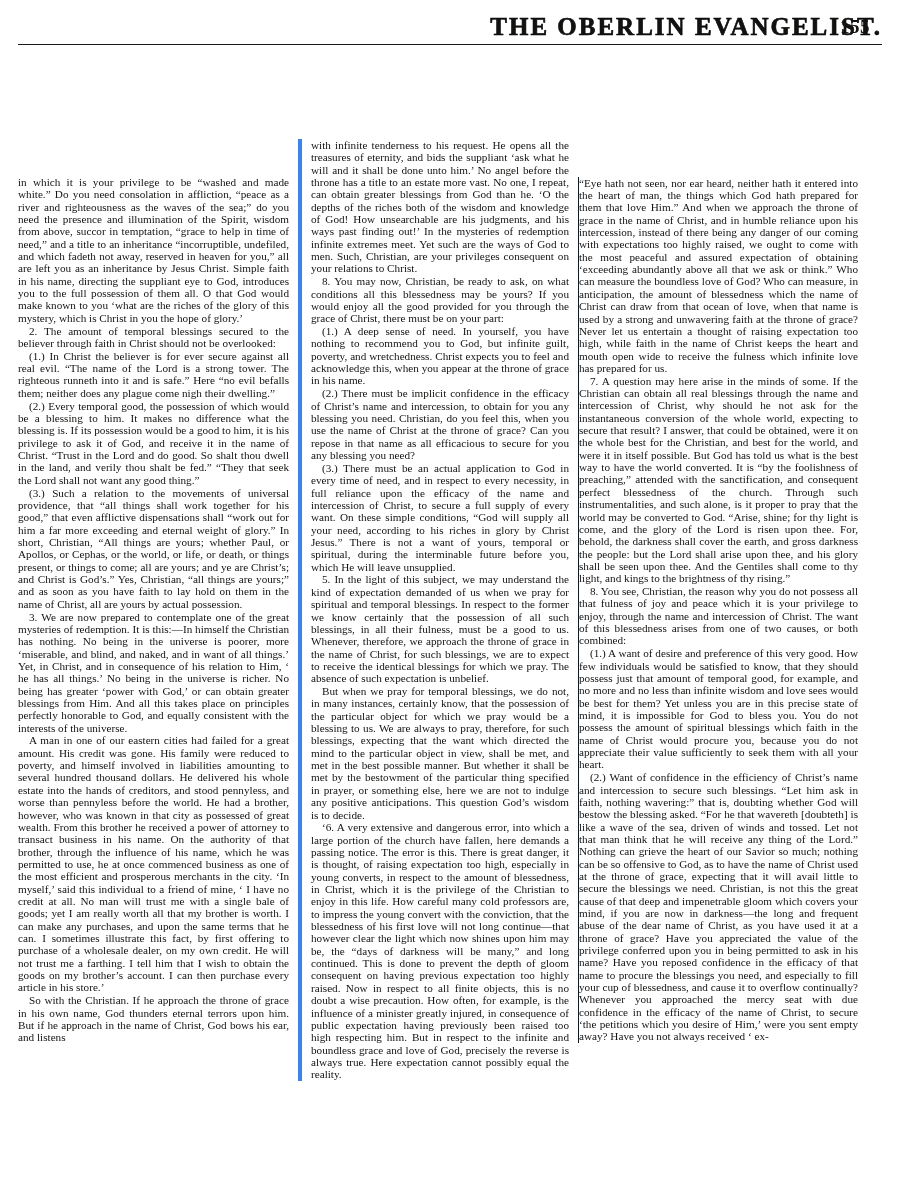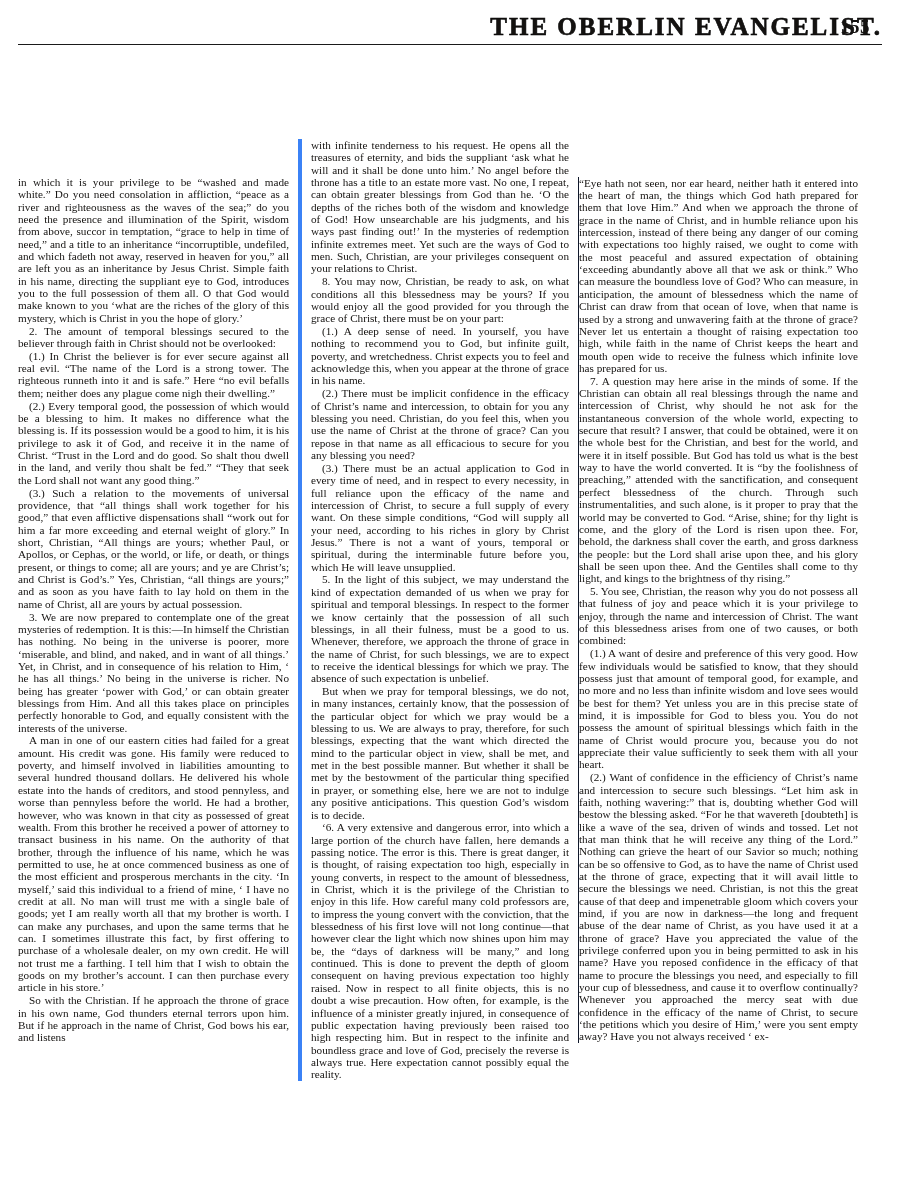--- a/index.html
+++ b/index.html
@@ -103,19 +103,19 @@
       <p>(2.) There must be implicit confidence in the efficacy of Christ’s name and intercession, to obtain for you any blessing you need. Christian, do you feel this, when you use the name of Christ at the throne of grace? Can you repose in that name as all efficacious to secure for you any blessing you need?</p>
       <p>(3.) There must be an actual application to God in every time of need, and in respect to every necessity, in full reliance upon the efficacy of the name and intercession of Christ, to secure a full supply of every want. On these simple conditions, “God will supply all your need, according to his riches in glory by Christ Jesus.” There is not a want of yours, temporal or spiritual, during the interminable future before you, which He will leave unsupplied.</p>
       <p>5. In the light of this subject, we may understand the kind of expectation demanded of us when we pray for spiritual and temporal blessings. In respect to the former we know certainly that the possession of all such blessings, in all their fulness, must be a good to us. Whenever, therefore, we approach the throne of grace in the name of Christ, for such blessings, we are to expect to receive the identical blessings for which we pray. The absence of such expectation is unbelief.</p>
       <p>But when we pray for temporal blessings, we do not, in many instances, certainly know, that the possession of the particular object for which we pray would be a blessing to us. We are always to pray, therefore, for such blessings, expecting that the want which directed the mind to the particular object in view, shall be met, and met in the best possible manner. But whether it shall be met by the bestowment of the particular thing specified in prayer, or something else, here we are not to indulge any positive anticipations. This question God’s wisdom is to decide.</p>
       <p>‘6. A very extensive and dangerous error, into which a large portion of the church have fallen, here demands a passing notice. The error is this. There is great danger, it is thought, of raising expectation too high, especially in young converts, in respect to the amount of blessedness, in Christ, which it is the privilege of the Christian to enjoy in this life. How careful many cold professors are, to impress the young convert with the conviction, that the blessedness of his first love will not long continue—that however clear the light which now shines upon him may be, the “days of darkness will be many,” and long continued. This is done to prevent the depth of gloom consequent on having previous expectation too highly raised. Now in respect to all finite objects, this is no doubt a wise precaution. How often, for example, is the influence of a minister greatly injured, in consequence of public expectation having previously been raised too high respecting him. But in respect to the infinite and boundless grace and love of God, precisely the reverse is always true. Here expectation cannot possibly equal the reality.</p>
     </div>
 
     <div class="col c3">
       <p class="noindent">“Eye hath not seen, nor ear heard, neither hath it entered into the heart of man, the things which God hath prepared for them that love Him.” And when we approach the throne of grace in the name of Christ, and in humble reliance upon his intercession, instead of there being any danger of our coming with expectations too highly raised, we ought to come with the most peaceful and assured expectation of obtaining ‘exceeding abundantly above all that we ask or think.” Who can measure the boundless love of God? Who can measure, in anticipation, the amount of blessedness which the name of Christ can draw from that ocean of love, when that name is used by a strong and unwavering faith at the throne of grace? Never let us entertain a thought of raising expectation too high, while faith in the name of Christ keeps the heart and mouth open wide to receive the fulness which infinite love has prepared for us.</p>
       <p>7. A question may here arise in the minds of some. If the Christian can obtain all real blessings through the name and intercession of Christ, why should he not ask for the instantaneous conversion of the whole world, expecting to secure that result? I answer, that could be obtained, were it on the whole best for the Christian, and best for the world, and were it in itself possible. But God has told us what is the best way to have the world converted. It is “by the foolishness of preaching,” attended with the sanctification, and consequent perfect blessedness of the church. Through such instrumentalities, and such alone, is it proper to pray that the world may be converted to God. “Arise, shine; for thy light is come, and the glory of the Lord is risen upon thee. For, behold, the darkness shall cover the earth, and gross darkness the people: but the Lord shall arise upon thee, and his glory shall be seen upon thee. And the Gentiles shall come to thy light, and kings to the brightness of thy rising.”</p>
-      <p>5. You see, Christian, the reason why you do not possess all that fulness of joy and peace which it is your privilege to enjoy, through the name and intercession of Christ. The want of this blessedness arises from one of two causes, or both combined:</p>
+      <p>8. You see, Christian, the reason why you do not possess all that fulness of joy and peace which it is your privilege to enjoy, through the name and intercession of Christ. The want of this blessedness arises from one of two causes, or both combined:</p>
       <p>(1.) A want of desire and preference of this very good. How few individuals would be satisfied to know, that they should possess just that amount of temporal good, for example, and no more and no less than infinite wisdom and love sees would be best for them? Yet unless you are in this precise state of mind, it is impossible for God to bless you. You do not possess the amount of spiritual blessings which faith in the name of Christ would procure you, because you do not appreciate their value sufficiently to seek them with all your heart.</p>
       <p>(2.) Want of confidence in the efficiency of Christ’s name and intercession to secure such blessings. “Let him ask in faith, nothing wavering:” that is, doubting whether God will bestow the blessing asked. “For he that wavereth [doubteth] is like a wave of the sea, driven of winds and tossed. Let not that man think that he will receive any thing of the Lord.” Nothing can grieve the heart of our Savior so much; nothing can be so offensive to God, as to have the name of Christ used at the throne of grace, expecting that it will avail little to secure the blessings we need. Christian, is not this the great cause of that deep and impenetrable gloom which covers your mind, if you are now in darkness—the long and frequent abuse of the dear name of Christ, as you have used it at a throne of grace? Have you appreciated the value of the privilege conferred upon you in being permitted to ask in his name? Have you reposed confidence in the efficacy of that name to procure the blessings you need, and especially to fill your cup of blessedness, and cause it to overflow continually? Whenever you approached the mercy seat with due confidence in the efficacy of the name of Christ, to secure ‘the petitions which you desire of Him,’ were you sent empty away? Have you not always received ‘ ex-</p>
     </div>
 
   </div>
 </div>
 
 </body></html>

